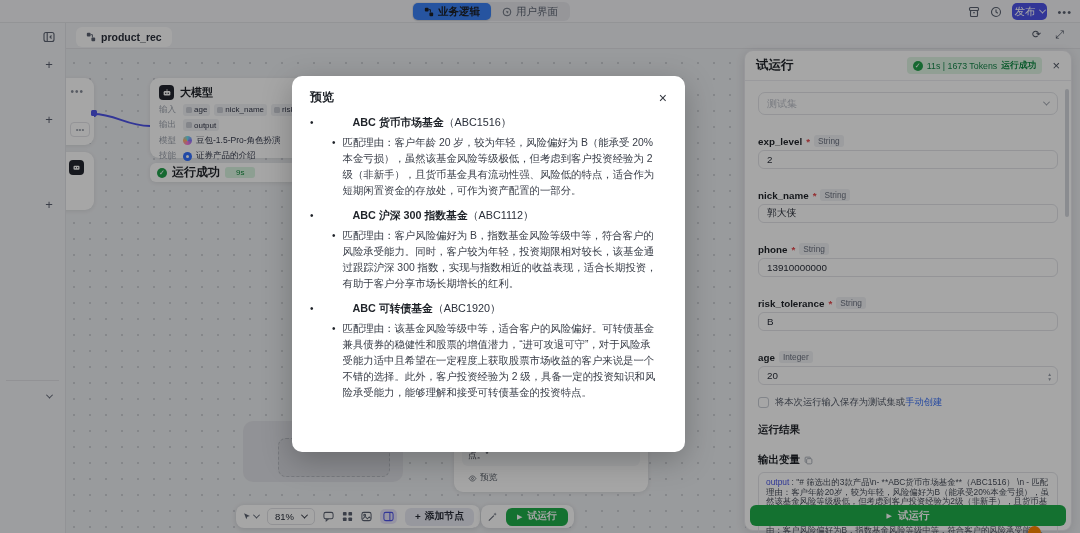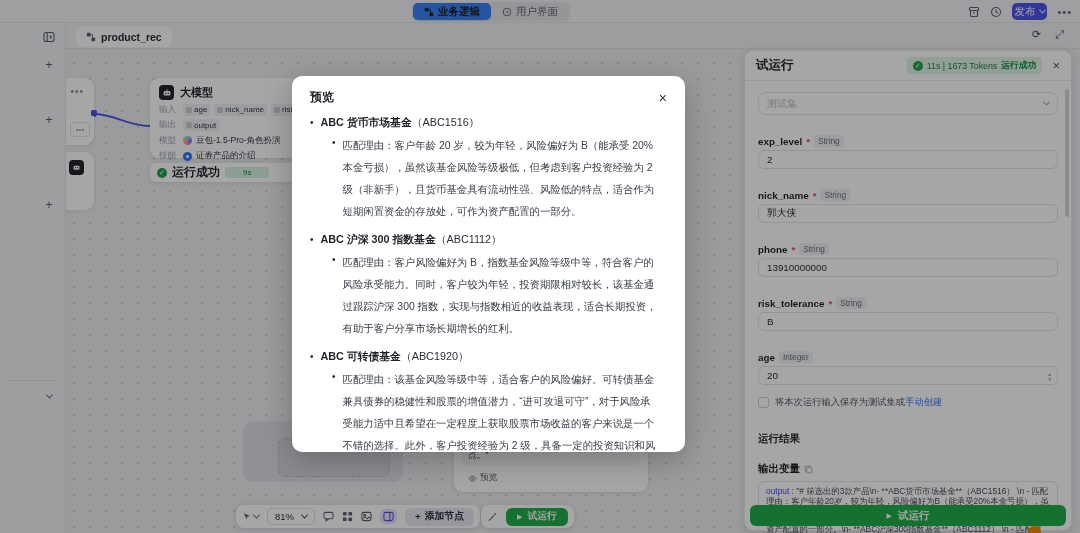--- a/index.html
+++ b/index.html
@@ -47,21 +47,21 @@
   .mn-row{display:flex;align-items:center;gap:4px;margin-top:3.5px;font-size:8.5px;color:#33384a;white-space:nowrap;overflow:hidden;}
   .mn-row .lbl{color:#9aa0ab;width:20px;flex:none;}
   .tag{display:inline-flex;align-items:center;gap:2px;background:#f0f1f4;border-radius:3px;padding:0 3px;height:12px;font-size:8px;color:#33384a;}
   .tag i{width:6px;height:6px;background:#c9ccd4;border-radius:1.5px;flex:none;}
   .dot-model{width:9px;height:9px;border-radius:50%;background:conic-gradient(#6ee2f5,#8a7bff,#ff7ad9,#ffb36e,#6ee2f5);flex:none;}
   .dot-skill{width:9px;height:9px;border-radius:50%;background:#3370ff;flex:none;display:flex;align-items:center;justify-content:center;}
   .dot-skill i{width:3px;height:3px;background:#fff;border-radius:50%;}
   .status-pill{left:84px;top:140px;width:147px;height:19px;display:flex;align-items:center;gap:5px;padding:0 7px;border-radius:6px;}
   .ok-ic{width:10px;height:10px;border-radius:50%;background:#23a24c;color:#fff;font-size:7px;display:flex;align-items:center;justify-content:center;flex:none;}
   .status-pill b{font-size:12px;color:#1f2329;font-weight:bold;}
-  .dur-badge{background:#d9f5e1;color:#148b3d;font-size:8px;border-radius:3px;padding:0 18px;height:11px;display:flex;align-items:center;}
+  .dur-badge{background:#d9f5e1;color:#148b3d;font-size:8px;border-radius:3px;padding:0 11px;height:11px;display:flex;align-items:center;}
   .grey-node{left:177px;top:398px;width:160px;height:61px;background:#dfe1e6;border-radius:10px;box-shadow:none;}
   .grey-inner{position:absolute;left:35px;top:17px;width:112px;height:39px;border:1.5px dashed #b7bac2;border-radius:8px;background:#d6d8dd;}
   .result-node{left:388px;top:330px;width:194px;height:139px;padding:8px;}
   .rn-box{position:absolute;left:8px;right:8px;bottom:26px;background:#f6f7f9;border-radius:6px;padding:5px 6px;font-size:8.8px;line-height:11.4px;color:#3a3f4b;}
   .rn-preview{position:absolute;left:14px;bottom:8px;display:flex;align-items:center;gap:3px;font-size:8.8px;color:#646a73;cursor:pointer;}
   .edges{position:absolute;left:0;top:0;width:100%;height:100%;pointer-events:none;}
   
   .dock{position:absolute;bottom:5px;height:23px;background:#fff;border-radius:8px;box-shadow:0 1px 5px rgba(30,35,50,.15);display:flex;align-items:center;padding:0 6px;gap:8px;}
   .dock1{left:170px;}
   .dock2{left:415px;}
@@ -93,41 +93,41 @@
   .field{margin-top:20px;}
   .f-label{display:flex;align-items:center;gap:4px;font-size:9.8px;font-weight:bold;color:#1f2329;}
   .req{color:#e5484d;}
   .type-pill{background:#f0f1f4;color:#6b7280;font-size:8.3px;font-weight:normal;border-radius:3px;padding:0 4px;height:12px;display:flex;align-items:center;}
   .f-input{margin-top:3px;width:100%;height:19px;border:1px solid #e3e4e9;border-radius:6px;padding:0 8px;font-size:9.8px;color:#2a2f3a;font-family:inherit;background:#fff;outline:none;display:block;}
   .num-wrap{position:relative;}
   .stepper{position:absolute;right:7px;top:6px;display:flex;flex-direction:column;gap:1px;color:#9aa0ab;font-size:5.5px;line-height:4px;cursor:pointer;}
   .save-row{margin-top:11px;display:flex;align-items:center;gap:6px;font-size:9.3px;color:#4e5563;}
   .cbx{width:11px;height:11px;border:1px solid #c8ccd4;border-radius:3px;background:#fff;cursor:pointer;flex:none;}
   .link{color:#3f74f6;cursor:pointer;}
-  .sec2{margin-top:23px;}
+  .sec2{margin-top:14px;}
   .sec3{margin-top:16px;}
   .copy-ic{color:#9aa0ab;font-size:9px;font-weight:normal;cursor:pointer;}
   .out-box{margin-top:5px;height:99px;border:1px solid #e3e4e9;border-radius:6px;padding:5px 7px;font-size:8.4px;line-height:9.6px;color:#474d59;overflow:hidden;word-break:break-all;}
   .out-key{color:#4954e6;}
   .rp-runbtn{position:absolute;left:5px;right:5px;bottom:4px;height:21px;background:#1fae4b;border-radius:6px;display:flex;align-items:center;justify-content:center;gap:6px;color:#fff;font-size:10.5px;font-weight:bold;cursor:pointer;}
   .rp-scroll{position:absolute;right:2.5px;top:38px;width:4px;height:128px;background:#d4d7dd;border-radius:2px;}
   .help-dot{position:absolute;left:1028px;top:526px;width:13px;height:13px;border-radius:50%;background:#ff8800;z-index:11;}
   
   .overlay{position:absolute;inset:0;background:rgba(0,0,0,.35);z-index:40;}
   .modal{position:absolute;left:292px;top:76px;width:393px;height:376px;background:#fff;border-radius:10px;z-index:50;box-shadow:0 8px 30px rgba(0,0,0,.25);padding:13px 18px;overflow:hidden;}
   .m-head{display:flex;align-items:center;}
   .m-head-title{font-size:12px;font-weight:bold;color:#1f2329;}
   .m-close{margin-left:auto;font-size:14px;color:#33373f;cursor:pointer;line-height:1;}
   .m-title{margin-top:9px;font-size:16px;font-weight:bold;color:#16181d;}
   .m-item{margin-top:9px;display:flex;gap:7px;}
   .bullet{color:#1f2329;font-size:10px;line-height:15px;flex:none;}
-  .p-name{font-size:10.8px;font-weight:bold;color:#1f2329;line-height:15px;}
+  .p-name{font-size:10.8px;font-weight:bold;color:#1f2329;line-height:15px;margin-left:32px;}
   .p-code{font-weight:normal;color:#2a2f3a;}
   .m-reason{margin-top:5px;margin-left:22px;display:flex;gap:7px;padding-right:6px;}
-  .m-reason .txt{font-size:10.4px;line-height:22px;color:#383d47;}
+  .m-reason .txt{font-size:10.4px;line-height:16px;color:#383d47;}
   svg{display:block;}
 </style>
 </head>
 <body>
 
 <div class="screen">
 
   <div class="topbar">
     <div class="seg">
       <div class="seg-tab active">

